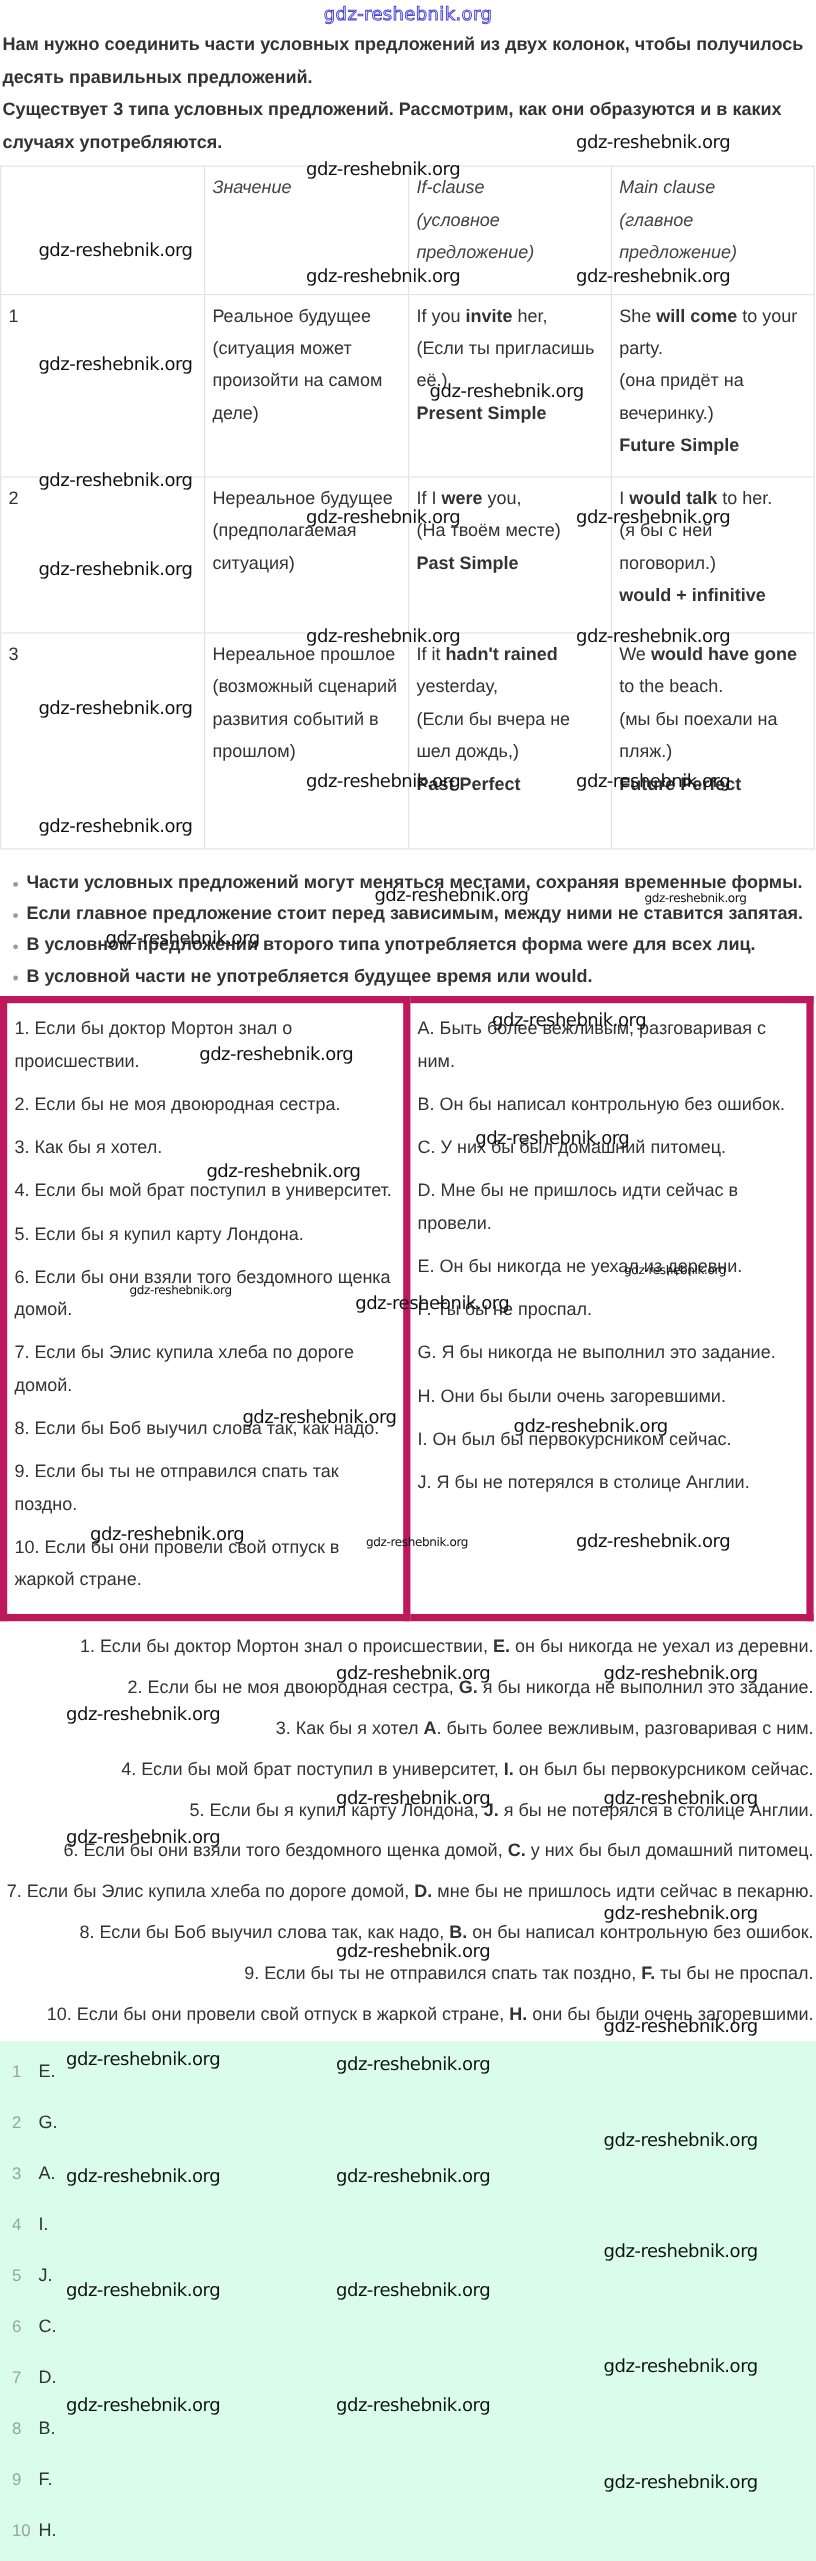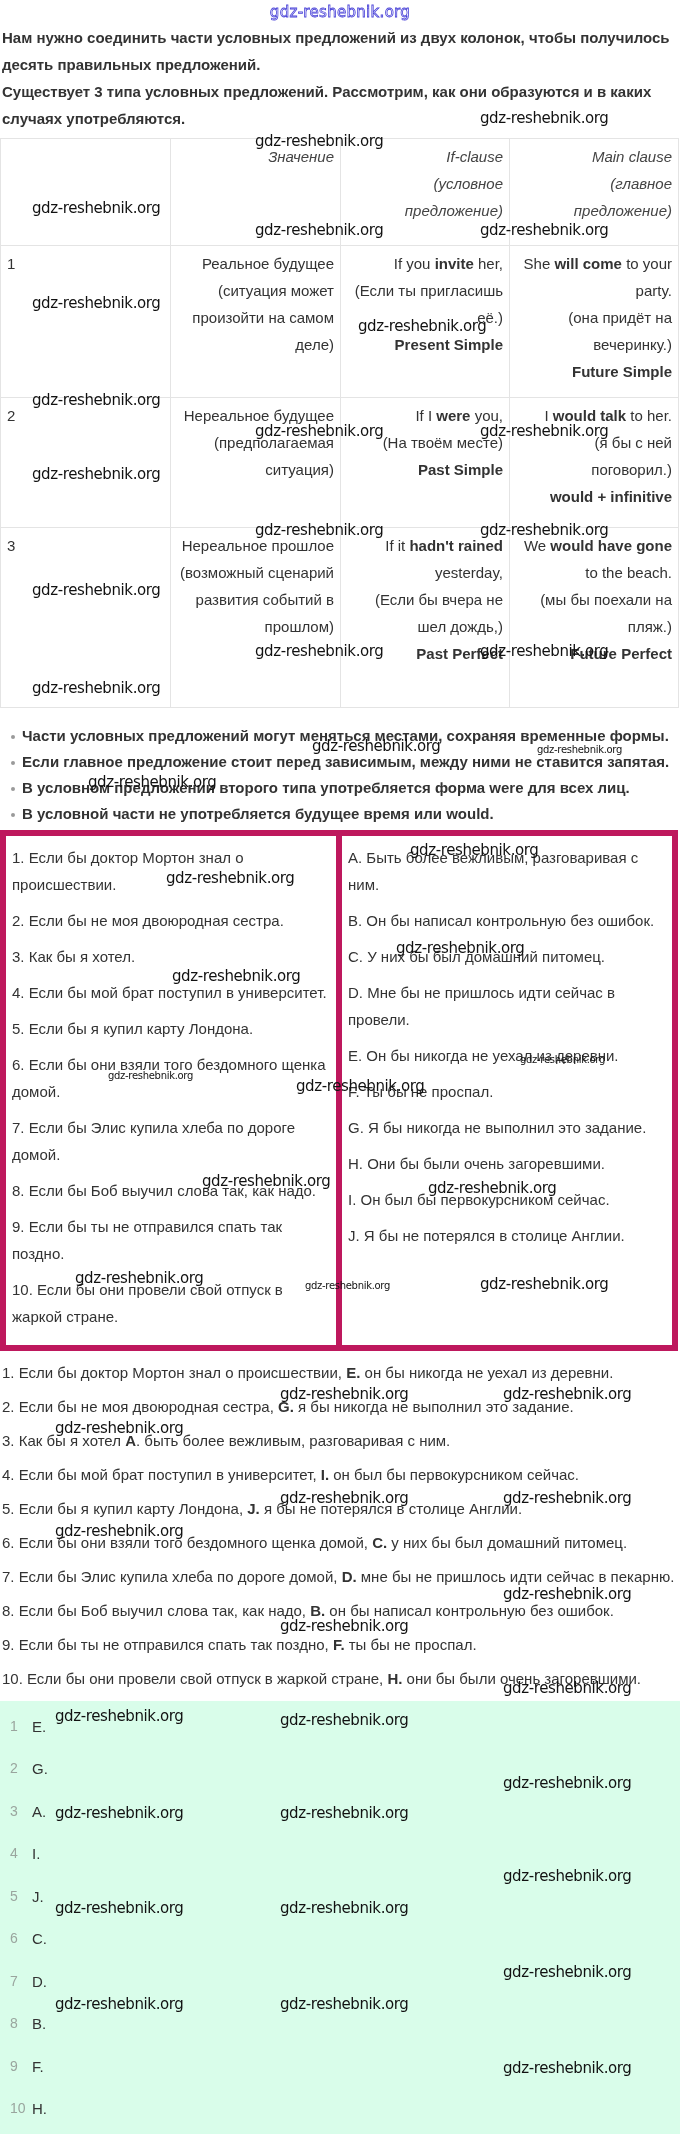--- a/index.html
+++ b/index.html
@@ -39,21 +39,21 @@
       font-weight: normal;
       font-size: 15px;
       line-height: 27px;
       color: #333;
     }
     table.grammar th { font-style: italic; color: #444; height: 107px; }
     table.grammar col.c1 { width: 170px; }
     table.grammar col.c2 { width: 170px; }
     table.grammar col.c3 { width: 169px; }
     table.grammar col.c4 { width: 169px; }
-    .line { display: block; text-align: right; }
+    .line { display: block; }
     b, .bold { font-weight: bold; color: #333; }
 
     ul.rules {
       list-style: none;
       margin: 16px 0 0 0;
       padding: 0 0 0 10px;
     }
     ul.rules li {
       position: relative;
       padding-left: 12px;
@@ -77,21 +77,21 @@
       table-layout: fixed;
     }
     table.columns td {
       border: 6px solid #be185d;
       vertical-align: top;
       padding: 8px 6px 6px 6px;
       width: 50%;
     }
     table.columns .item { display: block; margin-bottom: 9px; line-height: 27px; }
 
-    .answers { margin-top: 10px; padding: 0 2px; }
+    .answers { margin-top: 10px; padding: 0 2px; text-align: right; }
     .answers .ans { display: block; line-height: 24px; margin-bottom: 10px; }
     .answers .ans b { font-weight: bold; }
 
     .keys {
       background: #d9fdea;
       margin-top: 2px;
       padding: 4px 0 6px 0;
     }
     .keys .key-row {
       display: flex;

